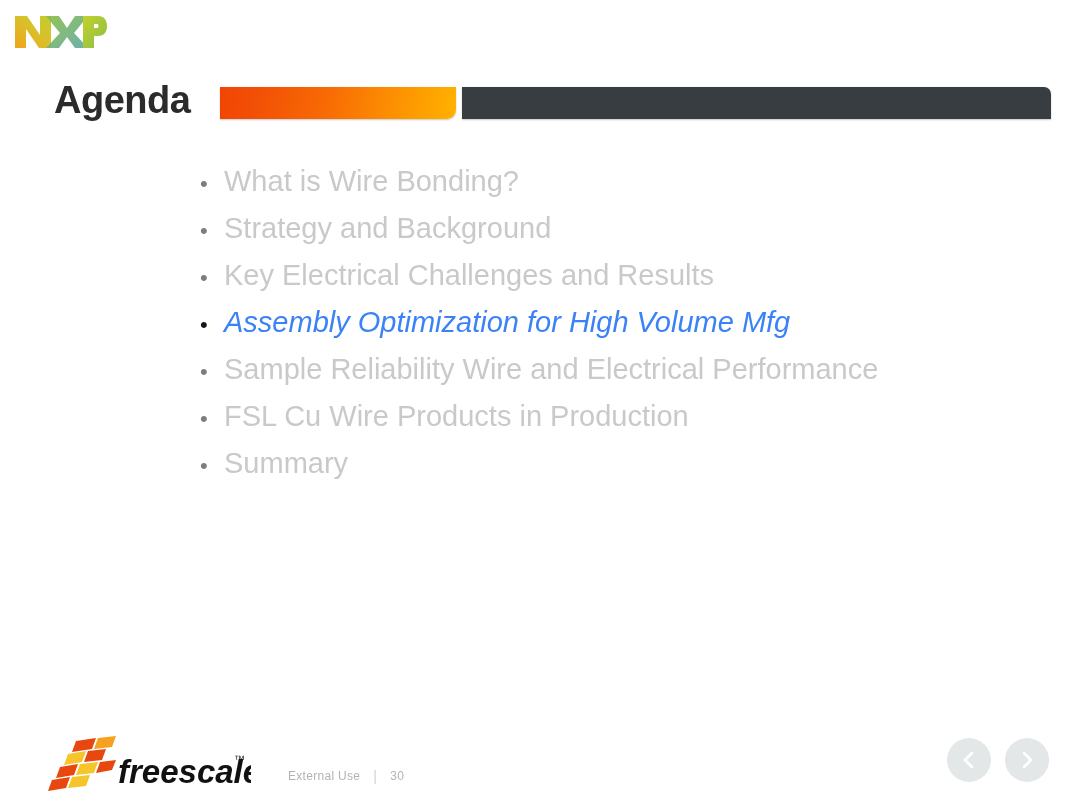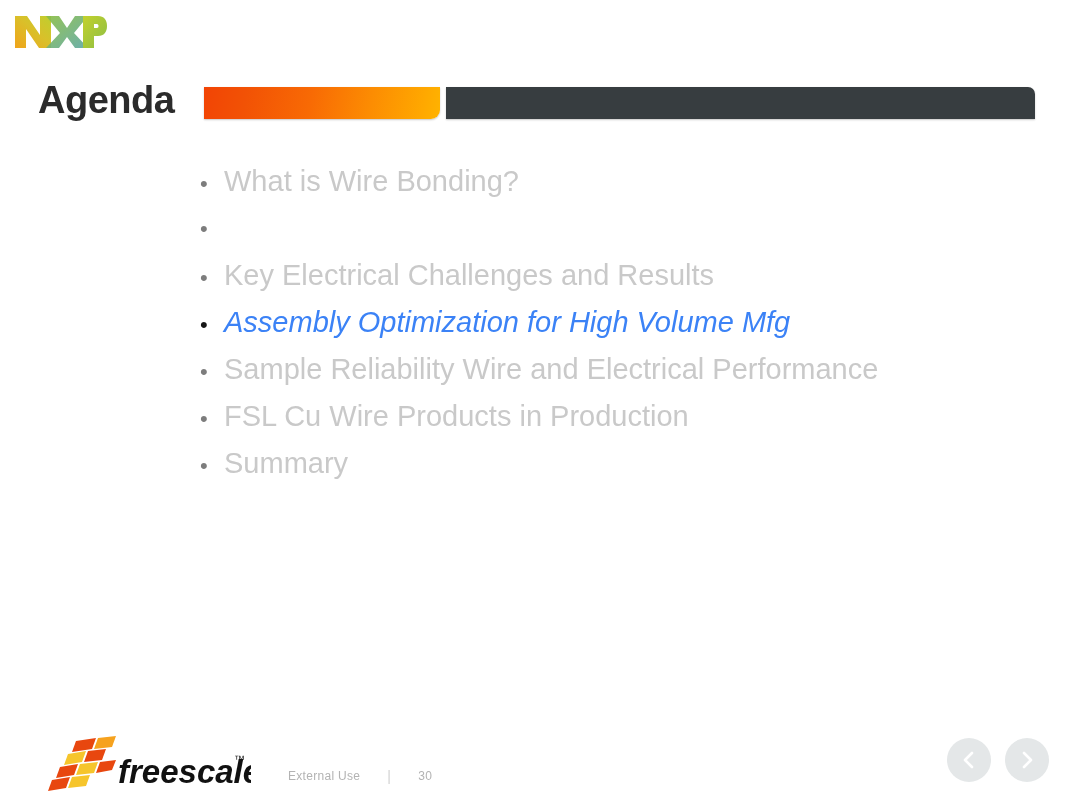--- a/index.html
+++ b/index.html
@@ -20,21 +20,21 @@
     position: absolute;
     left: 14px;
     top: 13px;
     width: 94px;
     height: 38px;
   }
 
   
   #title-row {
     position: absolute;
-    left: 0;
+    left: 16px;
     top: 78px;
     width: 1032px;
     height: 50px;
   }
   #page-title {
     position: absolute;
     left: 38px;
     top: -3px;
     font-size: 38px;
     font-weight: bold;
@@ -107,21 +107,21 @@
   }
   #footer-meta {
     position: absolute;
     left: 288px;
     top: 768px;
     font-size: 12px;
     color: #b3b3b3;
     letter-spacing: 0.3px;
     display: flex;
     align-items: center;
-    gap: 27px;
+    gap: 13px;
   }
   #footer-meta .sep {
     color: #d2d2d2;
     font-size: 14px;
   }
 
   
   .nav-btn {
     position: absolute;
     top: 738px;
@@ -174,20 +174,21 @@
 
 <div id="agenda-list">
 
   <div class="agenda-item">
     <span class="agenda-bullet">•</span>
     <span class="agenda-label">What is Wire Bonding?</span>
   </div>
 
   <div class="agenda-item">
     <span class="agenda-bullet">•</span>
+    <span class="agenda-label">Strategy and Background</span>
   </div>
 
   <div class="agenda-item">
     <span class="agenda-bullet">•</span>
     <span class="agenda-label">Key Electrical Challenges and Results</span>
   </div>
 
   <div class="agenda-item active">
     <span class="agenda-bullet">•</span>
     <span class="agenda-label">Assembly Optimization for High Volume Mfg</span>

